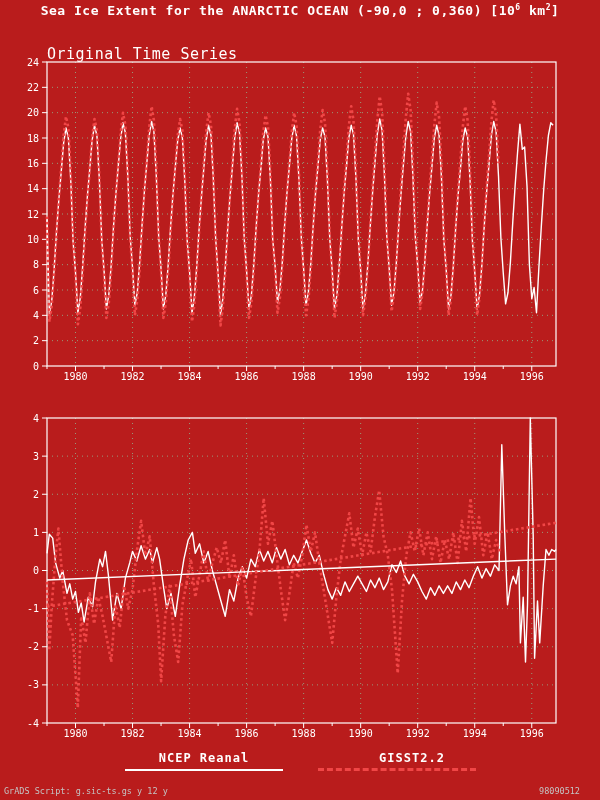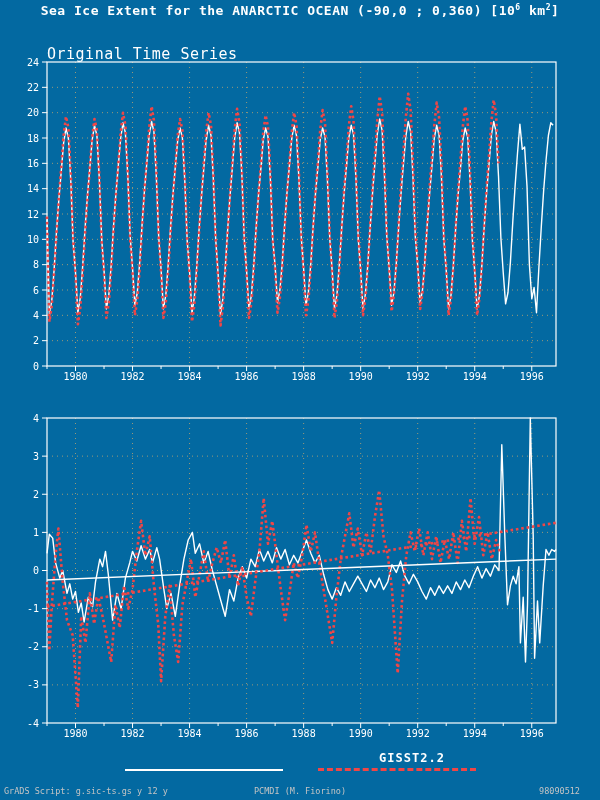--- a/index.html
+++ b/index.html
@@ -1,16 +1,16 @@
 <!DOCTYPE html>
 <html><head>
 <meta charset="utf-8">
 <style>
   html,body{margin:0;padding:0;background:#000;}
-  #root{position:relative;width:600px;height:800px;background:#0369a1;overflow:hidden;
+  #root{position:relative;width:600px;height:800px;background:#b91c1c;overflow:hidden;
         font-family:"DejaVu Sans Mono",monospace;}
   #chart-svg{position:absolute;left:0;top:0;}
   .title{position:absolute;top:3px;left:0;width:600px;text-align:center;color:#fff;
          font-weight:bold;font-size:13px;letter-spacing:0.5px;white-space:nowrap;}
   .title sup,.subtitle sub{font-size:8px;}
   .subtitle{position:absolute;top:19px;left:0;width:600px;text-align:center;color:#fff;
             font-size:11px;letter-spacing:0.5px;}
   .plot-title{position:absolute;left:47px;width:509px;color:#fff;
               font-weight:normal;font-size:15px;letter-spacing:0.5px;}
   #plot1-title{top:45px;}
@@ -177,21 +177,21 @@
       <line x1="531.7619047619072" y1="418" x2="531.7619047619072" y2="723" stroke="#99997a" stroke-width="1" stroke-dasharray="1 4"></line>
       <text x="531.7619047619072" y="737" text-anchor="middle" class="tick">1996</text>
       <line x1="531.7619047619072" y1="723" x2="531.7619047619072" y2="728" stroke="#ffffff" stroke-width="1"></line>
       <rect x="47" y="418" width="509" height="305" fill="none" stroke="#ffffff" stroke-width="1.2"></rect>
       <polyline points="47.0,553.3 49.3,534.3 52.7,538.1 55.6,562.9 59.8,578.1 62.7,570.5 67.0,593.4 69.8,583.8 72.7,599.1 75.5,591.5 78.4,612.4 81.2,602.9 84.1,622.0 88.3,597.2 92.6,606.7 95.5,581.9 99.8,559.1 102.6,566.7 105.5,551.4 108.3,574.3 112.6,620.1 116.9,593.4 121.1,608.6 125.4,578.1 129.7,562.9 132.5,551.4 136.8,561.0 141.1,545.7 145.4,559.1 149.7,549.5 152.5,562.9 156.8,547.6 159.6,559.1 163.9,589.6 166.8,608.6 171.0,593.4 175.3,616.3 179.6,585.8 183.9,559.1 188.2,540.0 192.4,532.4 195.3,553.3 199.6,543.8 203.8,562.9 208.1,551.4 212.4,570.5 216.7,585.8 220.9,601.0 225.2,616.3 229.5,589.6 233.8,601.0 238.1,578.1 242.3,566.7 246.6,578.1 250.9,559.1 255.2,566.7 259.4,549.5 263.7,561.0 268.0,551.4 272.3,562.9 276.5,547.6 280.8,559.1 285.1,549.5 289.4,564.8 293.7,555.3 297.9,562.9 302.2,551.4 306.5,540.0 310.8,553.3 315.0,562.9 319.3,555.3 323.6,574.3 327.9,589.6 332.2,599.1 336.4,587.7 340.7,595.3 345.0,581.9 349.3,591.5 353.5,583.8 357.8,576.2 362.1,583.8 366.4,591.5 370.6,580.0 374.9,587.7 379.2,578.1 383.5,589.6 387.8,581.9 392.0,564.8 396.3,572.4 400.6,561.0 404.9,576.2 409.1,583.8 413.4,574.3 417.7,581.9 422.0,591.5 426.3,599.1 430.5,587.7 434.8,595.3 439.1,585.8 443.4,593.4 447.6,585.8 451.9,593.4 456.2,581.9 460.5,589.6 464.8,580.0 469.0,587.7 473.3,576.2 477.6,566.7 481.9,578.1 486.1,568.6 490.4,576.2 494.7,564.8 499.0,570.5 501.8,444.7 504.7,532.4 507.5,604.8 510.4,585.8 513.2,576.2 516.1,583.8 518.9,566.7 520.4,642.9 523.2,597.2 525.5,662.0 527.5,604.8 530.3,418.0 533.2,536.2 534.6,658.2 537.5,601.0 539.7,642.9 543.2,585.8 546.0,549.5 548.9,555.3 551.7,549.5 554.6,551.4 556.0,549.5" fill="none" stroke="#ffffff" stroke-width="1.4" stroke-dasharray="none" stroke-linejoin="round"></polyline>
       <polyline points="47.0,581.9 49.3,650.6 51.8,604.8 55.6,555.3 58.4,528.6 62.7,581.9 67.0,620.1 72.7,635.3 77.8,707.8 81.2,616.3 85.5,642.9 89.8,593.4 94.1,623.9 98.3,597.2 102.6,616.3 106.9,639.1 111.2,662.0 115.4,604.8 119.7,627.7 124.0,585.8 128.3,608.6 132.5,589.6 136.8,551.4 141.1,520.9 145.4,555.3 149.7,536.2 153.9,585.8 158.2,623.9 161.1,681.1 165.3,616.3 169.6,585.8 173.9,635.3 178.2,662.0 182.4,604.8 186.7,581.9 191.0,559.1 195.3,597.2 199.6,574.3 203.8,551.4 208.1,581.9 212.4,562.9 216.7,547.6 220.9,562.9 225.2,540.0 229.5,578.1 233.8,555.3 238.1,585.8 242.3,566.7 246.6,597.2 250.9,616.3 255.2,581.9 259.4,551.4 263.7,498.1 268.0,543.8 272.3,520.9 276.5,555.3 280.8,589.6 285.1,620.1 289.4,593.4 293.7,562.9 297.9,578.1 302.2,555.3 306.5,524.8 310.8,551.4 315.0,532.4 319.3,562.9 323.6,589.6 327.9,616.3 332.2,642.9 336.4,597.2 340.7,559.1 345.0,536.2 349.3,513.3 353.5,547.6 357.8,528.6 362.1,555.3 366.4,532.4 370.6,551.4 374.9,517.1 379.2,490.4 383.5,536.2 387.8,555.3 392.0,589.6 397.7,673.4 402.0,601.0 406.3,555.3 410.6,532.4 414.8,551.4 419.1,528.6 423.4,555.3 427.7,532.4 432.0,559.1 436.2,536.2 440.5,562.9 444.8,540.0 449.1,559.1 453.3,532.4 457.6,562.9 461.9,520.9 466.2,551.4 470.5,498.1 474.7,543.8 479.0,517.1 483.3,555.3 487.6,532.4 491.8,559.1 496.1,540.0 499.8,551.4" fill="none" stroke="#f04646" stroke-width="2.6" stroke-dasharray="2.6 2.8" stroke-linejoin="round"></polyline>
       <polyline points="47.0,580.0 556.0,559.1" fill="none" stroke="#ffffff" stroke-width="1.4" stroke-dasharray="none" stroke-linejoin="round"></polyline>
       <polyline points="47.0,606.7 556.0,522.8" fill="none" stroke="#f04646" stroke-width="2.6" stroke-dasharray="2.6 2.8" stroke-linejoin="round"></polyline>
     </svg>
 
+  <div class="legend-label" id="legend-ncep-label">NCEP Reanal</div>
   <div class="legend-line-solid"></div>
   <div class="legend-label" id="legend-gisst-label">GISST2.2</div>
   <div class="legend-line-dashed"></div>
 
   <div class="footer" id="footer-left">GrADS Script: g.sic-ts.gs y 12 y</div>
-  <div class="footer" id="footer-center">PCMDI (M. Fiorino)</div>
   <div class="footer" id="footer-right">98090512</div>
 
 </div>
 
 </body></html>

